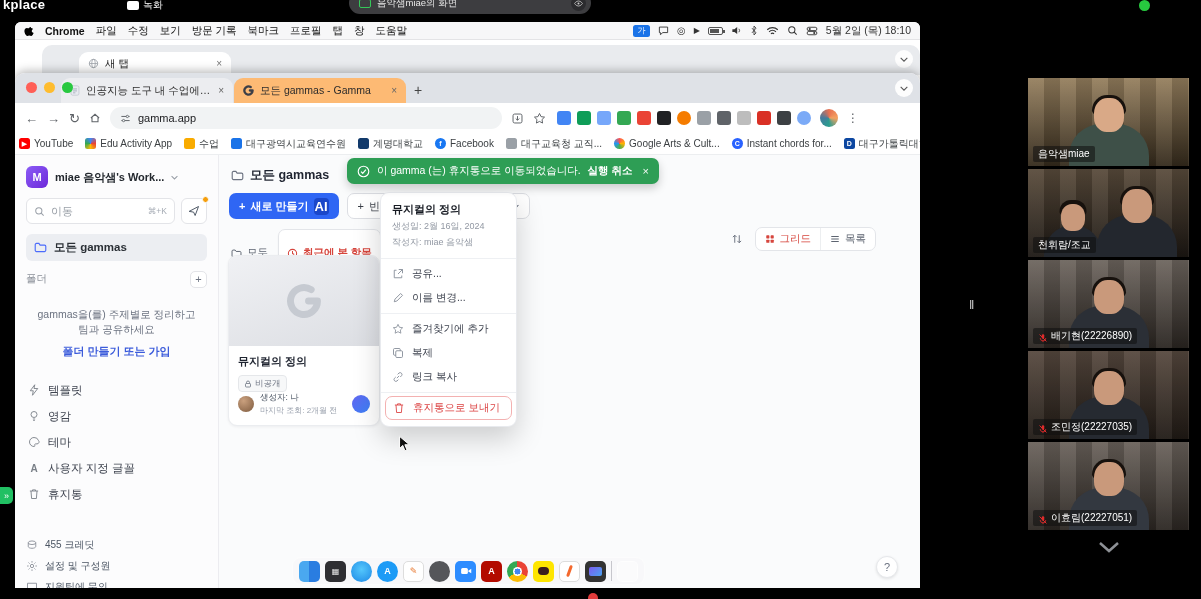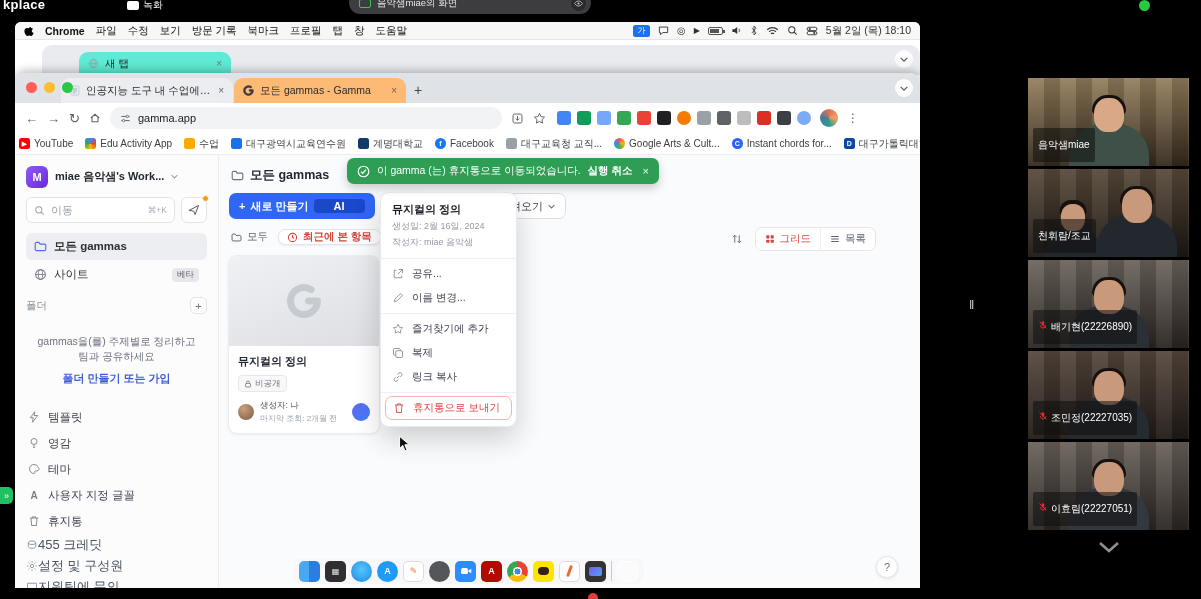--- a/index.html
+++ b/index.html
@@ -24,21 +24,21 @@
   .menubar{position:absolute;top:0;left:0;right:0;height:18px;background:#f7f7f8;display:flex;align-items:center;gap:11px;padding:0 9px;font-size:10.5px;color:#111;border-bottom:1px solid #e4e4e6;z-index:3}
   .menubar .m1{font-weight:bold}
   .mspace{flex:1}
   .mright{display:flex;align-items:center;gap:8px;color:#333}
   .kor-pill{width:17px;height:12px;background:#1a73e8;color:#fff;border-radius:2.5px;font-size:8px;display:flex;align-items:center;justify-content:center}
   .batt{width:15px;height:8px;border:1px solid #555;border-radius:2px;position:relative}
   .batt::before{content:"";position:absolute;left:1px;top:1px;bottom:1px;width:9px;background:#555}
   .batt::after{content:"";position:absolute;right:-3px;top:2px;width:2px;height:3px;background:#555}
 
   #backwin{position:absolute;top:23px;left:27px;right:0;height:30px;background:#e9ebee;border-radius:10px 10px 0 0;z-index:1}
-  #backtab{position:absolute;left:37px;bottom:0;width:152px;height:23px;background:#5eead4;border-radius:9px 9px 0 0;display:flex;align-items:center;gap:6px;padding:0 9px;font-size:10.5px;color:#222}
+  #backtab{position:absolute;left:37px;bottom:0;width:152px;height:23px;background:#ffffff;border-radius:9px 9px 0 0;display:flex;align-items:center;gap:6px;padding:0 9px;font-size:10.5px;color:#222}
   #backtab .x{margin-left:auto;color:#777;font-size:10px}
   .circ-btn{width:18px;height:18px;border-radius:50%;background:#fdfdfd;color:#555;display:flex;align-items:center;justify-content:center}
 
   #frontwin{position:absolute;top:51px;left:0;right:0;bottom:0;background:#fff;border-radius:10px 10px 0 0;box-shadow:0 -2px 10px rgba(0,0,0,.28);z-index:2}
   #tabstrip{height:30px;background:#dfe2e7;border-radius:10px 10px 0 0;position:relative;display:flex;align-items:flex-end;padding-left:46px}
   .lights{position:absolute;left:11px;top:9px;display:flex;gap:7px}
   .lt{width:11px;height:11px;border-radius:50%}
   .lt.r{background:#ff5f57}.lt.y{background:#febc2e}.lt.g{background:#28c840}
   .tab{height:25px;display:flex;align-items:center;gap:6px;padding:0 9px;font-size:10.5px;border-radius:9px 9px 0 0;width:172px;color:#2b2b2b}
   .tab .ttl{white-space:nowrap;overflow:hidden;text-overflow:ellipsis;flex:1}
@@ -88,54 +88,54 @@
   .nav-row .bfold{color:#4b6bfb}
   .badge{margin-left:auto;background:#e7e8ec;color:#5b6169;font-size:8.5px;padding:1px 5px;border-radius:4px}
   .fold-hd{margin-top:8px;display:flex;align-items:center;font-size:10.5px;color:#8a8f98;height:20px}
   .plus-btn{margin-left:auto;width:17px;height:17px;border:1px solid #e3e4e8;border-radius:5px;background:#fff;color:#6b7280;font-size:11px;display:flex;align-items:center;justify-content:center}
   .empty{margin-top:18px;text-align:center;font-size:10.5px;color:#6b7280;line-height:1.45}
   .empty-link{margin-top:7px;text-align:center;font-size:11px;font-weight:bold;color:#3b5bdb}
   .smenu{margin-top:18px;display:flex;flex-direction:column}
   .smenu .row{height:26px;display:flex;align-items:center;gap:8px;font-size:11.5px;color:#3f4450;padding:0 2px}
   .smenu .row .ic{color:#7a8088}
   .sfoot{margin-top:auto;padding-bottom:0;margin-bottom:-9px;display:flex;flex-direction:column}
-  .sfoot .row{height:21px;display:flex;align-items:center;gap:0;font-size:13px;color:#4b5563}
+  .sfoot .row{height:21px;display:flex;align-items:center;gap:7px;font-size:10px;color:#4b5563}
   .sfoot .row .ic{color:#8a8f98}
 
   #gmain{flex:1;position:relative;background:#fafbfc;overflow:hidden}
   #gm-title{position:absolute;left:12px;top:12px;display:flex;gap:6px;align-items:center;font-size:12.5px;font-weight:bold;color:#1f2430}
   #gm-title .ic{color:#6b7280}
 
   #toast{position:absolute;left:128px;top:3px;height:26px;background:#2e9e55;border-radius:7px;display:flex;align-items:center;gap:7px;padding:0 10px;color:#fff;font-size:10.5px;box-shadow:0 4px 10px rgba(0,0,0,.2);z-index:6}
   #toast .act{font-weight:bold;}
   #toast .x{opacity:.95;font-size:11px;margin-left:3px}
 
   #btnrow{position:absolute;left:10px;top:38px;display:flex;gap:8px}
   .btn{display:flex;align-items:center;gap:5px;padding:0 10px;border-radius:7px;font-size:11px;height:26px;white-space:nowrap}
   .btn-blue{background:#2f66f4;color:#fff;font-weight:600}
-  .badge-ai{background:#1b47c9;padding:1px 20px;border-radius:4px;font-size:11px;font-weight:bold}
+  .badge-ai{background:#1b47c9;padding:1px 1px;border-radius:4px;font-size:13px;font-weight:bold}
   .btn-line{background:#fff;border:1px solid #dcdee3;color:#3a3f47}
 
   #filters{position:absolute;left:12px;top:74px;display:flex;align-items:center;gap:10px;font-size:10.5px;color:#5d6470}
   .chip{display:flex;align-items:center;gap:5px}
-  .chip-sel{display:flex;align-items:center;gap:5px;background:#fff;border:1px solid #e3e5e9;border-radius:7px;padding:0 8px;color:#d6453d;font-weight:600;box-shadow:0 1px 2px rgba(0,0,0,.05)}
+  .chip-sel{display:flex;align-items:center;gap:5px;background:#fff;border:1px solid #e3e5e9;border-radius:7px;padding:16px 8px;color:#d6453d;font-weight:600;box-shadow:0 1px 2px rgba(0,0,0,.05)}
   #at-circle{width:16px;height:16px;border-radius:50%;border:1px solid #d5d7dc;color:#9aa0a8;font-size:9px;display:flex;align-items:center;justify-content:center;background:#fff}
   #viewrow{position:absolute;right:44px;top:72px;display:flex;align-items:center;gap:12px}
   #sorticon{color:#6b7280}
   #segment{display:flex;align-items:stretch;border:1px solid #e3e5e9;border-radius:7px;background:#fff;overflow:hidden;font-size:10.5px}
   .seg{display:flex;gap:5px;align-items:center;padding:4px 9px}
   .seg-grid{color:#d6453d;font-weight:400;border-right:1px solid #eceef0}
   .seg-list{color:#5d6470}
 
   #card{position:absolute;left:9px;top:100px;width:152px;background:#fff;border:1px solid #ebedf0;border-radius:9px;box-shadow:0 1px 3px rgba(16,24,40,.06);overflow:hidden}
   #card .thumb{height:90px;background:linear-gradient(160deg,#f0f1f4,#dcdee3);display:flex;align-items:center;justify-content:center}
   #card .body{padding:8px 9px 9px}
   #card .cttl{font-size:11px;font-weight:600;color:#1f2430}
   .privacy{display:inline-flex;align-items:center;gap:3px;margin-top:6px;border:1px solid #e5e7ea;background:#f7f8f9;color:#6b7280;font-size:8.5px;padding:1.5px 5px;border-radius:4px}
-  .meta{display:flex;align-items:center;gap:6px;margin-top:8px}
+  .meta{display:flex;align-items:center;gap:6px;}
   .meta .av{width:16px;height:16px;border-radius:50%;background:radial-gradient(circle at 35% 30%,#caa07e,#7d5a3e);flex:none}
   .meta .l1{font-size:8.5px;color:#4b5563}
   .meta .l2{font-size:8px;color:#9ca3af;margin-top:1px}
   .meta .owner{margin-left:auto;width:18px;height:18px;border-radius:50%;background:linear-gradient(135deg,#6366f1,#3b82f6);flex:none}
 
   #ctx{position:absolute;left:161px;top:37px;width:137px;background:#fff;border:1px solid #e8eaee;border-radius:9px;box-shadow:0 12px 28px rgba(0,0,0,.18);padding:7px 0 6px;z-index:5;font-size:10.5px;color:#3f4450}
   #ctx .hd{padding:2px 11px 6px}
   #ctx .hd .t{font-size:11px;font-weight:bold;color:#171b23}
   #ctx .hd .s{font-size:9px;color:#9298a3;margin-top:3px}
   .mdv{height:1px;background:#eef0f3;margin:3px 0}
@@ -178,21 +178,21 @@
   #ppl{position:absolute;left:1028px;top:78px;width:161px;display:flex;flex-direction:column;gap:3px}
   .tile{position:relative;width:161px;height:88px;overflow:hidden;background:#241e19}
   .tile .bgg{position:absolute;inset:0;background:repeating-linear-gradient(90deg,rgba(255,255,255,.05) 0 16px,rgba(0,0,0,.14) 16px 32px),linear-gradient(180deg,var(--a),var(--b))}
   .tile.active{outline:2px solid #33d17a;outline-offset:-2px}
   .fig{position:absolute;left:50%;bottom:-14px;transform:translateX(-50%);width:80px;height:56px;background:var(--shirt,#23272e);border-radius:32px 32px 0 0}
   .fig2{left:28%;width:58px;height:44px;bottom:-12px}
   .head{position:absolute;left:50%;bottom:34px;transform:translateX(-50%);width:30px;height:34px;background:var(--skin,#c9997b);border-radius:45% 45% 42% 42%}
   .head2{left:28%;bottom:26px;width:24px;height:27px}
   .hair{position:absolute;left:50%;bottom:51px;transform:translateX(-50%);width:34px;height:20px;background:#17110d;border-radius:16px 16px 5px 5px}
   .hair2{left:28%;bottom:42px;width:27px;height:15px}
-  .pname{position:absolute;left:5px;bottom:4px;display:flex;gap:3px;align-items:flex-start;font-size:10px;color:#fff;background:rgba(15,15,15,.55);padding:10px 5px;border-radius:2px;max-width:150px;white-space:nowrap}
+  .pname{position:absolute;left:5px;bottom:4px;display:flex;gap:3px;align-items:flex-end;font-size:10px;color:#fff;background:rgba(15,15,15,.55);padding:1px 5px;border-radius:2px;max-width:150px;white-space:nowrap}
   .t0{--a:#96805f;--b:#342a1c;--shirt:#3e5048;--skin:#d9a987}
   .t1{--a:#5a4c3c;--b:#1c1713;--shirt:#23272e}
   .t2{--a:#6e665f;--b:#2a2521;--shirt:#2b2f36}
   .t3{--a:#57493f;--b:#201a15;--shirt:#262a31}
   .t4{--a:#6b635c;--b:#2b2622;--shirt:#333840}
   #pchev{margin-top:8px;display:flex;justify-content:center}
 </style>
 </head>
 <body>
 
@@ -457,31 +457,20 @@
         </div>
         <div class="nav">
           <div class="nav-row sel">
             <span class="ic bfold">
                 <svg width="13" height="13" viewBox="0 0 16 16">
                   <path d="M1.5 4.5c0-.8.7-1.5 1.5-1.5h3l1.5 2H13c.8 0 1.5.7 1.5 1.5v5c0 .8-.7 1.5-1.5 1.5H3c-.8 0-1.5-.7-1.5-1.5v-7z" fill="none" stroke="currentColor" stroke-width="1.4"></path>
                 </svg>
               </span>
             <span>모든 gammas</span>
           </div>
-          <div class="nav-row">
-            <span class="ic" style="color:#7a8088">
-                <svg width="13" height="13" viewBox="0 0 16 16">
-                  <circle cx="8" cy="8" r="6" fill="none" stroke="currentColor" stroke-width="1.3"></circle>
-                  <ellipse cx="8" cy="8" rx="2.6" ry="6" fill="none" stroke="currentColor" stroke-width="1.1"></ellipse>
-                  <line x1="2" y1="8" x2="14" y2="8" stroke="currentColor" stroke-width="1.1"></line>
-                </svg>
-              </span>
-            <span>사이트</span>
-            <span class="badge">베타</span>
-          </div>
         </div>
         <div class="fold-hd">
           <span>폴더</span>
           <span class="plus-btn">+</span>
         </div>
         <div class="empty">
           <div>gammas을(를) 주제별로 정리하고</div>
           <div>팀과 공유하세요</div>
         </div>
         <div class="empty-link">폴더 만들기 또는 가입</div>

